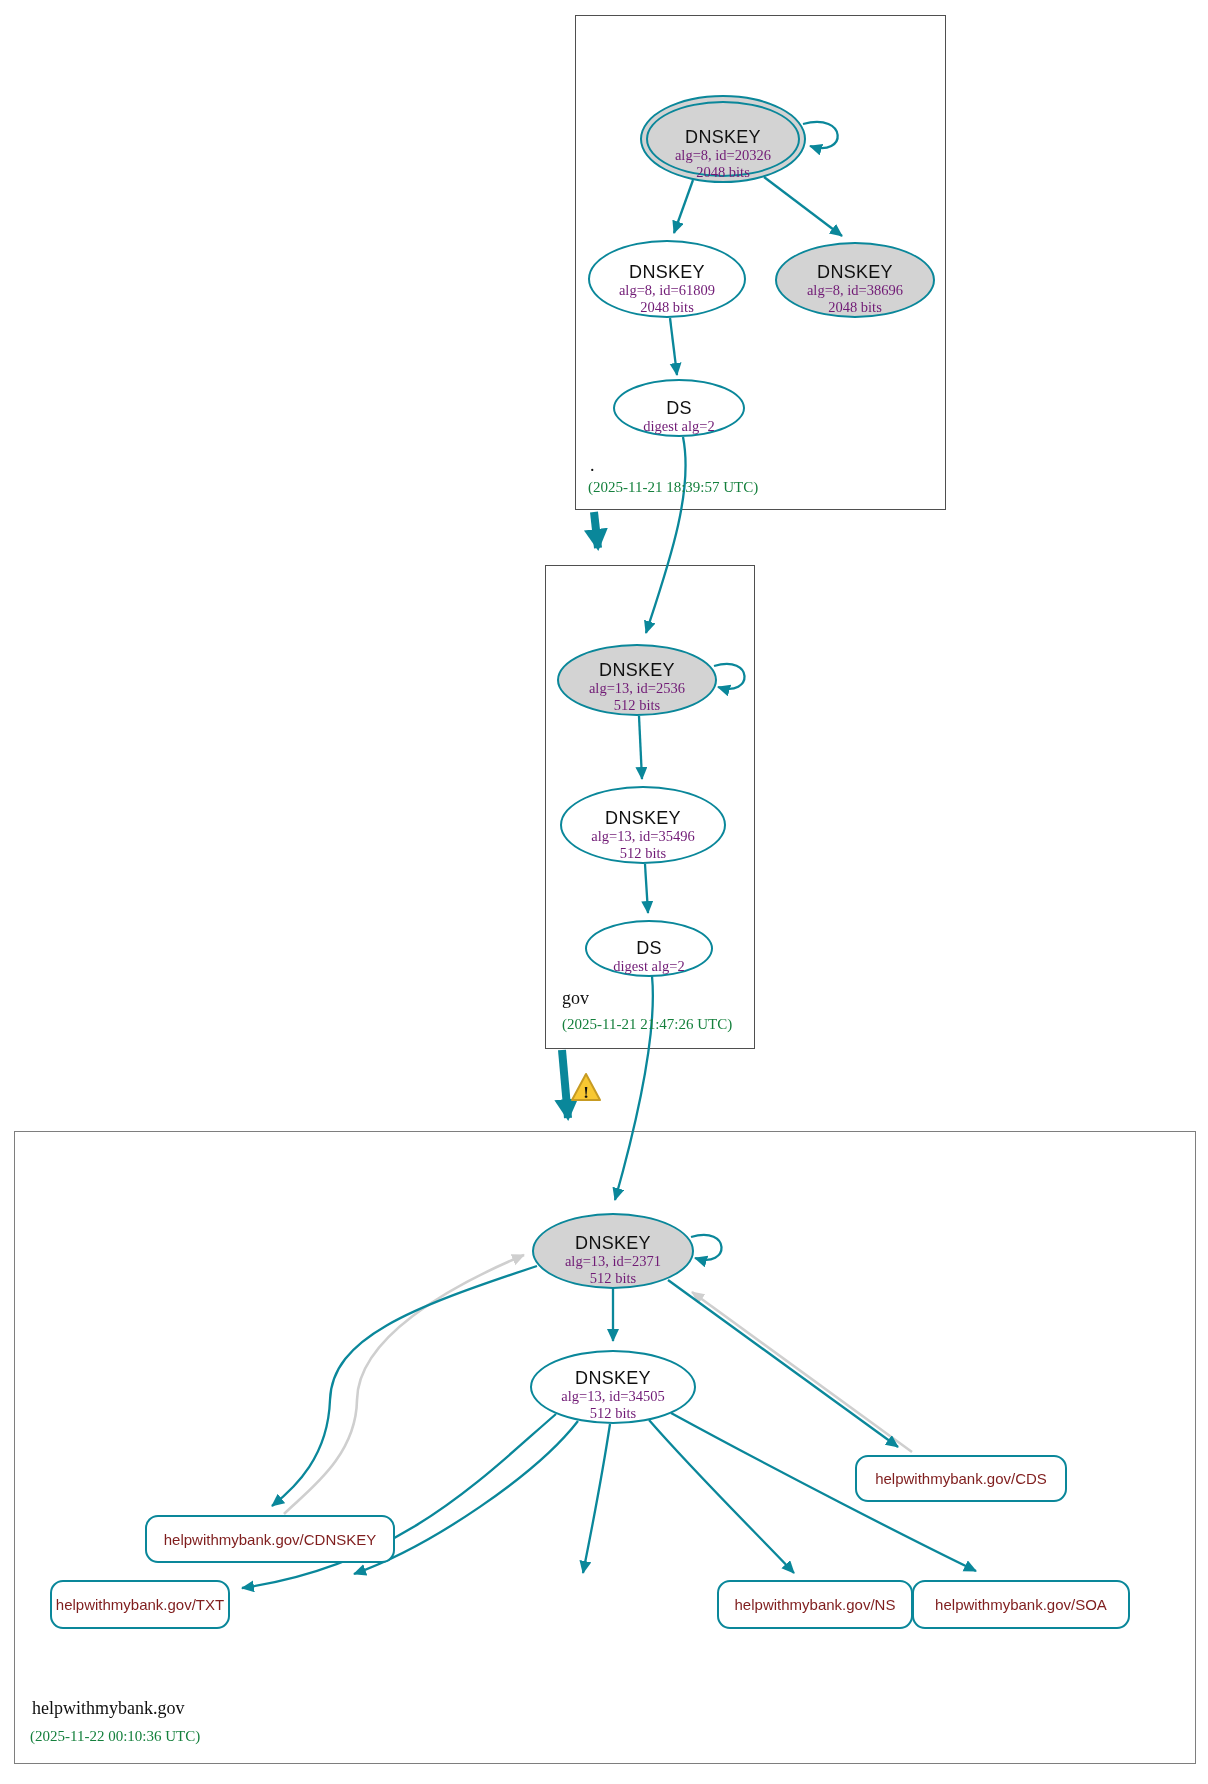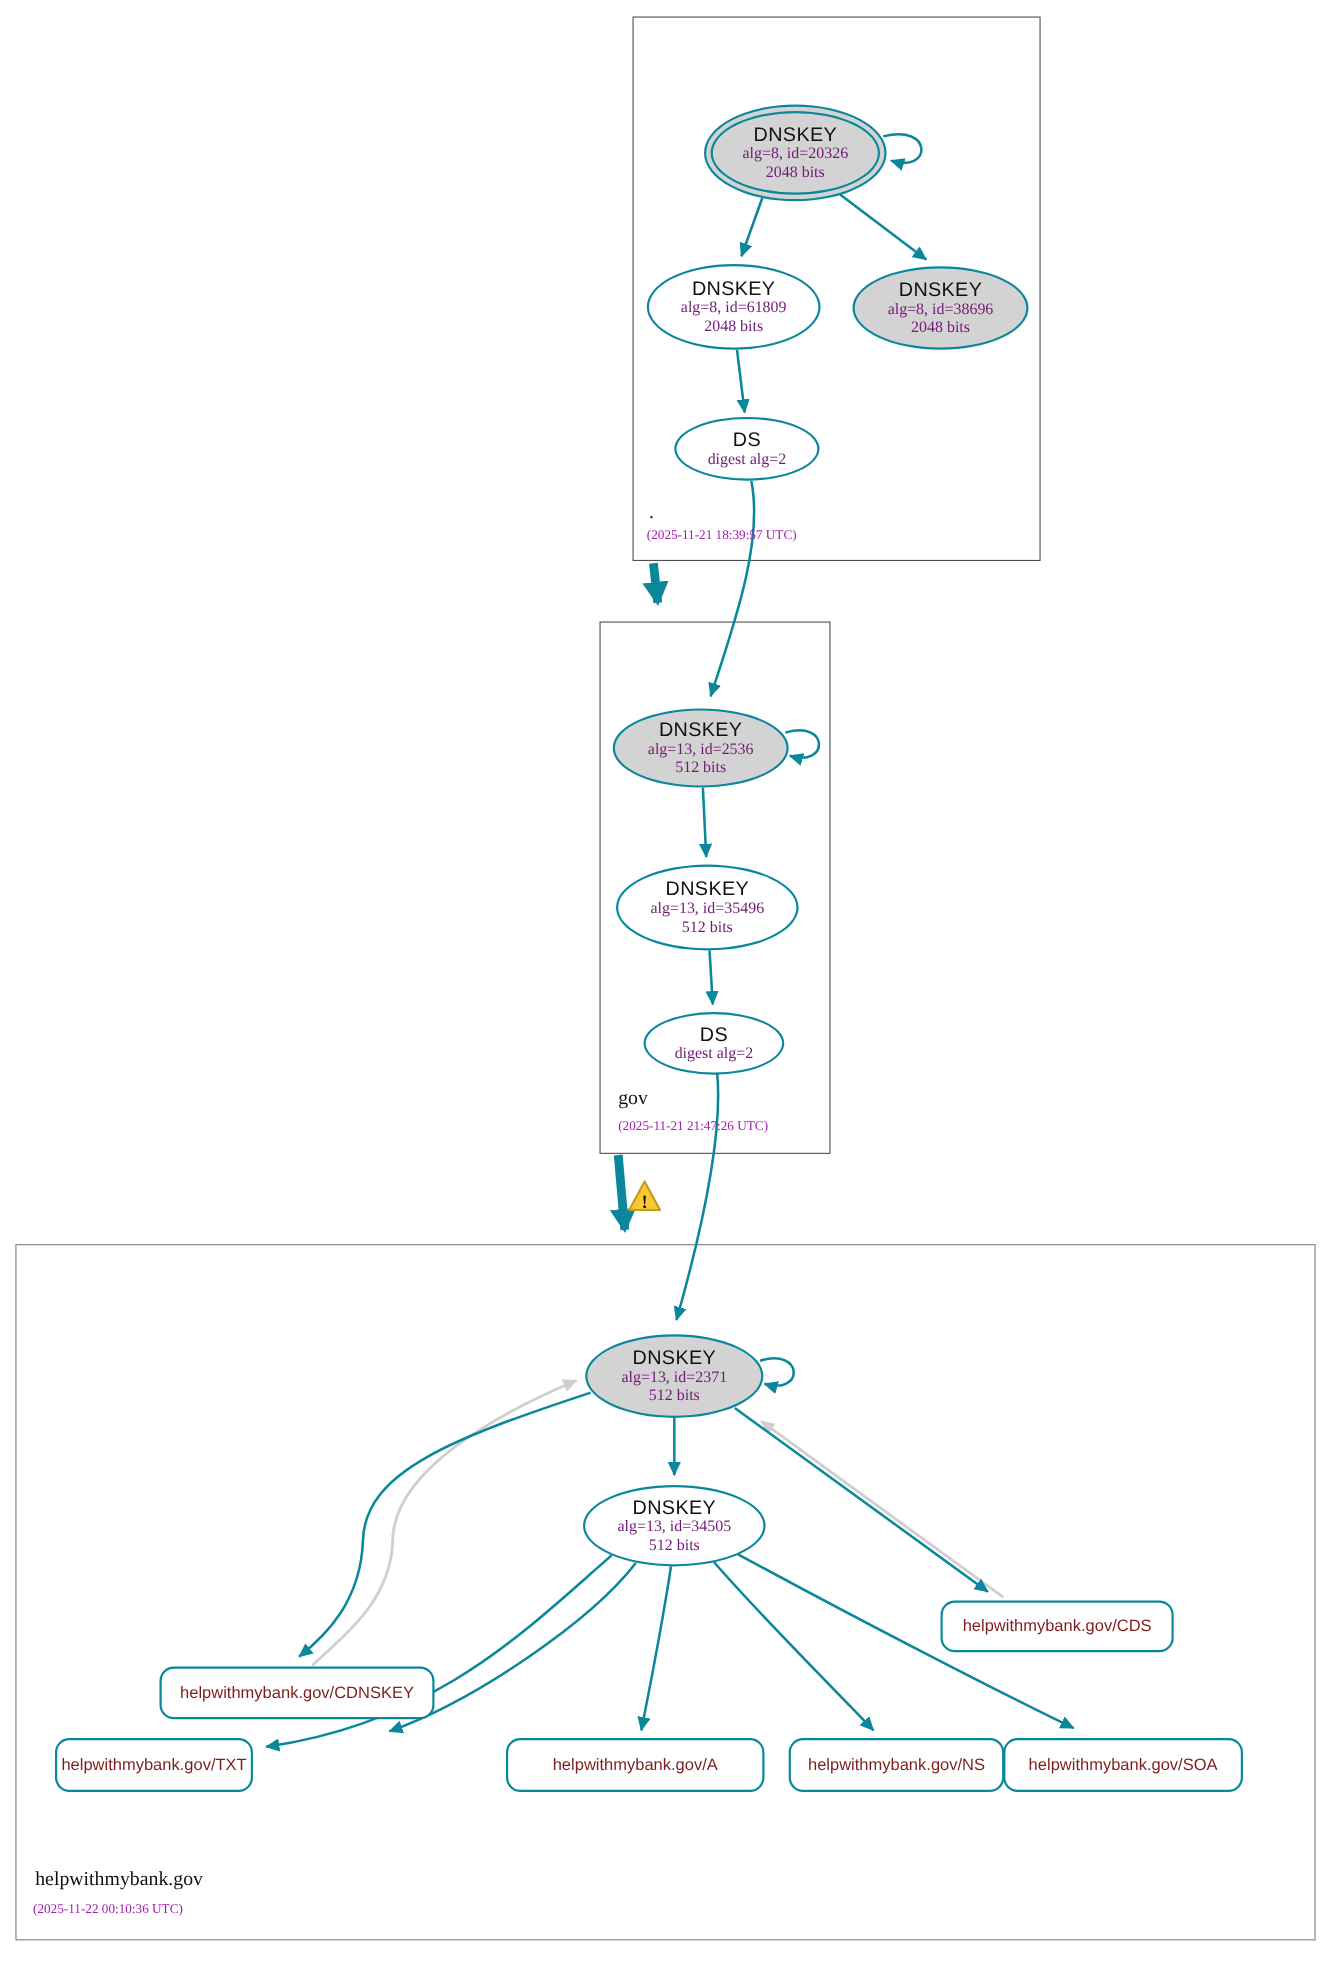--- a/index.html
+++ b/index.html
@@ -3,32 +3,32 @@
 <meta charset="utf-8">
 <style>
   html,body{margin:0;padding:0;background:#fff;}
   .canvas{position:relative;width:1208px;height:1784px;background:#fff;
           font-family:"Liberation Sans",sans-serif;overflow:hidden;}
   .zone-box{position:absolute;border:1px solid #4f4f4f;background:transparent;z-index:0;}
   .zone-box.outer{border-color:#7e7e7e;}
   svg.edges{position:absolute;left:0;top:0;z-index:1;}
   .node{position:absolute;z-index:2;display:flex;align-items:center;justify-content:center;
         text-align:center;box-sizing:border-box;}
-  .ellipse{border:2.3px solid #0a879a;border-radius:50%;background:#fff;}
+  .ellipse{border:2.3px solid #0a879a;border-radius:50%;background:#fff;align-items:flex-end;}
   .ellipse.gray{background:#d3d3d3;}
   .ellipse.thick{border-width:2.8px;}
   .ring{position:absolute;left:4px;top:4px;right:4px;bottom:4px;
         border:2.2px solid #0a879a;border-radius:50%;pointer-events:none;}
   .txt{position:relative;line-height:1.12;}
   .title{font-size:18px;color:#101010;letter-spacing:.3px;}
   .detail{font-family:"Liberation Serif",serif;font-size:14.5px;color:#701a75;line-height:1.18;}
   .rrset{border:2.2px solid #0a879a;border-radius:13px;background:#fff;
          font-size:15px;color:#7f1d1d;white-space:nowrap;}
   .zone-label{position:absolute;font-family:"Liberation Serif",serif;font-size:18px;color:#101010;z-index:2;}
-  .zone-ts{position:absolute;font-family:"Liberation Serif",serif;font-size:12px;color:#a21caf;z-index:2;}
+  .zone-ts{position:absolute;font-family:"Liberation Serif",serif;font-size:15px;color:#15803d;z-index:2;}
 </style>
 </head>
 <body>
 
 <div class="canvas">
 
   <div class="zone-box" style="left:575px;top:15px;width:369px;height:493px"></div>
   <div class="zone-box" style="left:545px;top:565px;width:208px;height:482px"></div>
   <div class="zone-box outer" style="left:14px;top:1131px;width:1180px;height:631px"></div>
 
@@ -152,20 +152,19 @@
     <div class="txt">
       <div class="title">DNSKEY</div>
       <div class="detail">alg=13, id=34505</div>
       <div class="detail">512 bits</div>
     </div>
   </div>
 
   <div class="node rrset" style="left:145px;top:1515px;width:250px;height:48px">helpwithmybank.gov/CDNSKEY</div>
   <div class="node rrset" style="left:855px;top:1455px;width:212px;height:47px">helpwithmybank.gov/CDS</div>
   <div class="node rrset" style="left:50px;top:1580px;width:180px;height:49px">helpwithmybank.gov/TXT</div>
-  <div class="node rrset" style="left:460px;top:1580px;width:235px;height:49px">helpwithmybank.gov/A</div>
   <div class="node rrset" style="left:717px;top:1580px;width:196px;height:49px">helpwithmybank.gov/NS</div>
   <div class="node rrset" style="left:912px;top:1580px;width:218px;height:49px">helpwithmybank.gov/SOA</div>
 
   <div class="zone-label" style="left:32px;top:1698px">helpwithmybank.gov</div>
   <div class="zone-ts" style="left:30px;top:1728px">(2025-11-22 00:10:36 UTC)</div>
 
 </div>
 
 </body></html>

